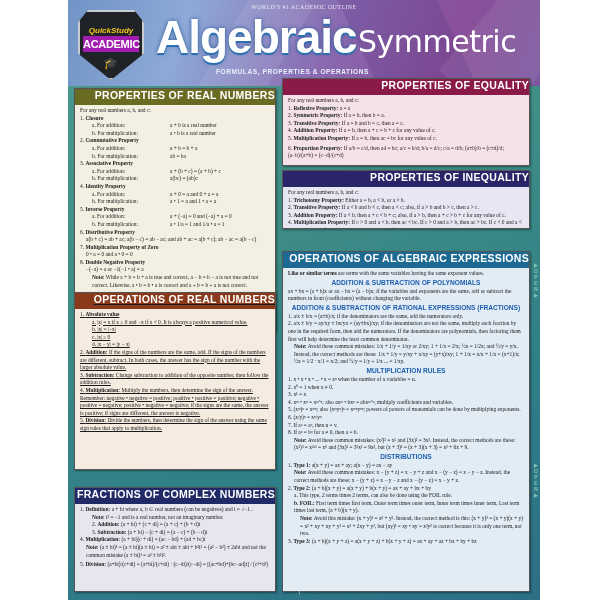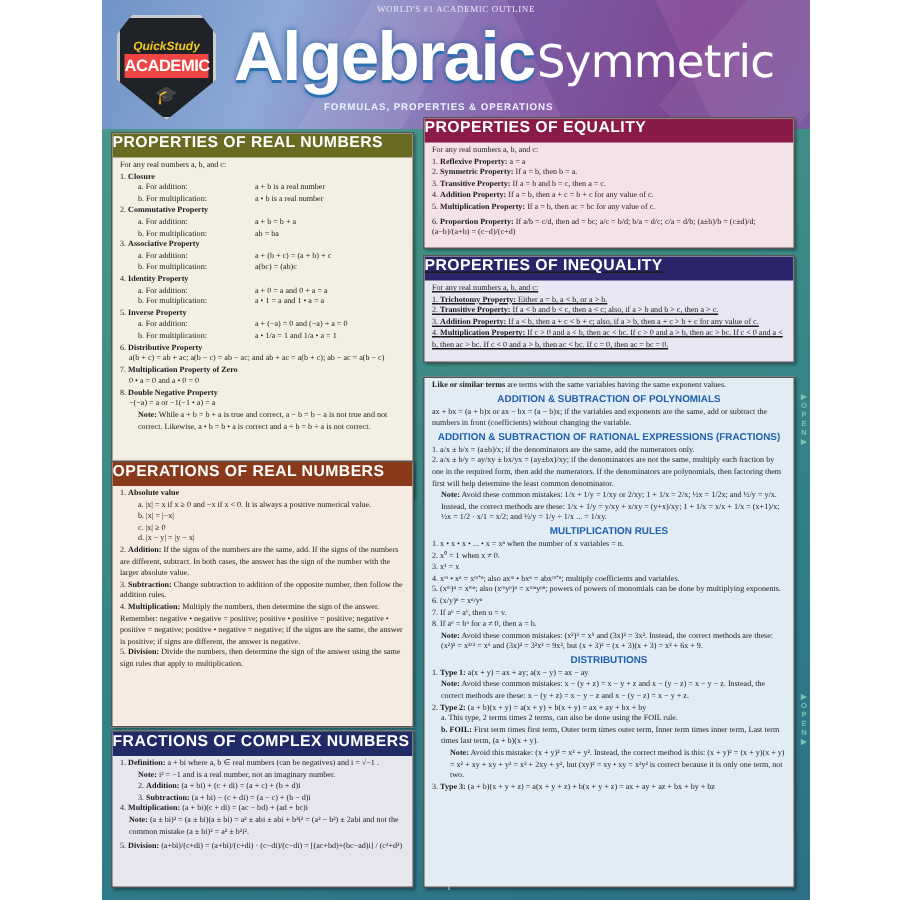--- a/index.html
+++ b/index.html
@@ -27,21 +27,21 @@
     font-size: 6px; letter-spacing: 0.4px; color: #e8e4f2; font-family: "Liberation Serif", serif;
   }
 
   #badge {
     position: absolute; left: 10px; top: 10px; width: 66px; height: 70px;
     background: #1f2226; border: 2px solid #c9ccd0;
     clip-path: polygon(15% 0, 85% 0, 100% 18%, 100% 62%, 50% 100%, 0 62%, 0 18%);
   }
   #badge-inner { position:absolute; inset:0; }
   #badge-qs { position:absolute; top:14px; left:0; width:100%; text-align:center; font:bold italic 8px "Liberation Sans", sans-serif; color:#f2c81e; }
-  #badge-ac { position:absolute; top:24px; left:3px; right:3px; text-align:center; font:bold 11px "Liberation Sans", sans-serif; color:#ffffff; background:#ef4444; padding:2px 0; letter-spacing:-0.3px; }
+  #badge-ac { position:absolute; top:24px; left:3px; right:3px; text-align:center; font:bold 11px "Liberation Sans", sans-serif; color:#ffffff; background:#a21caf; padding:2px 0; letter-spacing:-0.3px; }
   #badge-cap { position:absolute; top:44px; left:0; width:100%; text-align:center; font-size:12px; color:#ffffff; }
 
   #title-main {
     position: absolute; left: 88px; top: 10px;
     font: bold 46px "Liberation Sans", sans-serif; color: #ffffff; letter-spacing: -1px;
     text-shadow: 0 2px 0 #2a6fb0, 0 0 4px #2a5c9a;
   }
   #title-sub {
     position: absolute; left: 290px; top: 24px;
     font: 30px "DejaVu Sans", sans-serif; color: #ffffff; letter-spacing: -0.5px;
@@ -50,43 +50,43 @@
     position: absolute; left: 148px; top: 68px;
     font: bold 6.5px "Liberation Sans", sans-serif; color: #e8f0ff; letter-spacing: 0.6px;
   }
 
   
   .box {
     position: absolute; border: 1px solid #555; box-shadow: 1px 1px 2px rgba(0,0,0,0.4);
     font-size: 5.4px; line-height: 7.6px; color: #1a1a1a; overflow: hidden;
   }
   .box .hdr {
-    height: 16px; line-height: 16px; text-align: left; color: #ffffff;
+    height: 16px; line-height: 16px; text-align: right; color: #ffffff;
     font: bold 10.5px "Liberation Sans", sans-serif; letter-spacing: 0.3px;
   }
   .box .body { padding: 2px 5px 2px 5px; }
   .sub-hdr { text-align: center; font: bold 6.6px "Liberation Sans", sans-serif; color: #1f5fae; margin: 1px 0; line-height: 8px; }
   .ln { white-space: nowrap; }
   .wrap { white-space: normal; }
   .i1 { padding-left: 6px; }
   .i2 { padding-left: 12px; }
   .row { display: flex; white-space: nowrap; }
   .row .c1 { width: 78px; }
   b { font-weight: bold; }
 
   #box-prn { left: 6px; top: 88px; width: 202px; height: 244px; background: #f3efe3; }
   #box-prn .hdr { background: #6b6a22; }
-  #box-orn { left: 6px; top: 307px; width: 202px; height: 178px; background: #f6ebe0; }
+  #box-orn { left: 6px; top: 292px; width: 202px; height: 178px; background: #f6ebe0; text-decoration: underline; }
   #box-orn .hdr { background: #8a3a1a; }
   #box-ocn { left: 6px; top: 487px; width: 202px; height: 105px; background: #e6e6ee; }
   #box-ocn .hdr { background: #1f2a66; }
 
   #box-peq { left: 214px; top: 78px; width: 248px; height: 88px; background: #f5e2e8; }
   #box-peq .hdr { background: #8a1a48; }
-  #box-pin { left: 214px; top: 170px; width: 248px; height: 72px; background: #e8e6f2; text-decoration: underline; }
+  #box-pin { left: 214px; top: 170px; width: 248px; height: 59px; background: #e8e6f2; }
   #box-pin .hdr { background: #2a2468; }
   #box-oae { left: 214px; top: 251px; width: 248px; height: 341px; background: #e2ecf5; }
   #box-oae .hdr { background: #1c6a94; }
 
   #open-tab1, #open-tab2 {
     position: absolute; left: 464px; width: 8px; text-align: center;
     font: bold 5px "Liberation Sans", sans-serif; color: #7fc0b0; line-height: 6px;
   }
   #open-tab1 { top: 262px; }
   #open-tab2 { top: 462px; }
@@ -228,20 +228,21 @@
     <div class="body">
       <div class="ln">For any real numbers a, b, and c:</div>
       <div class="wrap"><span>1.</span> <b>Trichotomy Property:</b> <span>Either a = b, a &lt; b, or a &gt; b.</span></div>
       <div class="wrap"><span>2.</span> <b>Transitive Property:</b> <span>If a &lt; b and b &lt; c, then a &lt; c; also, if a &gt; b and b &gt; c, then a &gt; c.</span></div>
       <div class="wrap"><span>3.</span> <b>Addition Property:</b> <span>If a &lt; b, then a + c &lt; b + c; also, if a &gt; b, then a + c &gt; b + c for any value of c.</span></div>
       <div class="wrap"><span>4.</span> <b>Multiplication Property:</b> <span>If c &gt; 0 and a &lt; b, then ac &lt; bc. If c &gt; 0 and a &gt; b, then ac &gt; bc. If c &lt; 0 and a &lt; b, then ac &gt; bc. If c &lt; 0 and a &gt; b, then ac &lt; bc. If c = 0, then ac = bc = 0.</span></div>
     </div>
   </div>
 
   <div class="box" id="box-oae">
+    <div class="hdr">OPERATIONS OF ALGEBRAIC EXPRESSIONS</div>
     <div class="body">
       <div class="wrap"><b>Like or similar terms</b><span> are terms with the same variables having the same exponent values.</span></div>
 
       <div class="sub-hdr">ADDITION &amp; SUBTRACTION OF POLYNOMIALS</div>
       <div class="wrap">ax + bx = (a + b)x or ax − bx = (a − b)x; if the variables and exponents are the same, add or subtract the numbers in front (coefficients) without changing the variable.</div>
 
       <div class="sub-hdr">ADDITION &amp; SUBTRACTION OF RATIONAL EXPRESSIONS (FRACTIONS)</div>
       <div class="wrap"><span>1.</span> <span>a/x ± b/x = (a±b)/x; if the denominators are the same, add the numerators only.</span></div>
       <div class="wrap"><span>2.</span> <span>a/x ± b/y = ay/xy ± bx/yx = (ay±bx)/xy; if the denominators are not the same, multiply each fraction by one in the required form, then add the numerators. If the denominators are polynomials, then factoring them first will help determine the least common denominator.</span></div>
       <div class="wrap i1"><b>Note:</b> <span>Avoid these common mistakes: 1/x + 1/y = 1/xy or 2/xy; 1 + 1/x = 2/x; ½x = 1/2x; and ½/y = y/x.</span></div>

